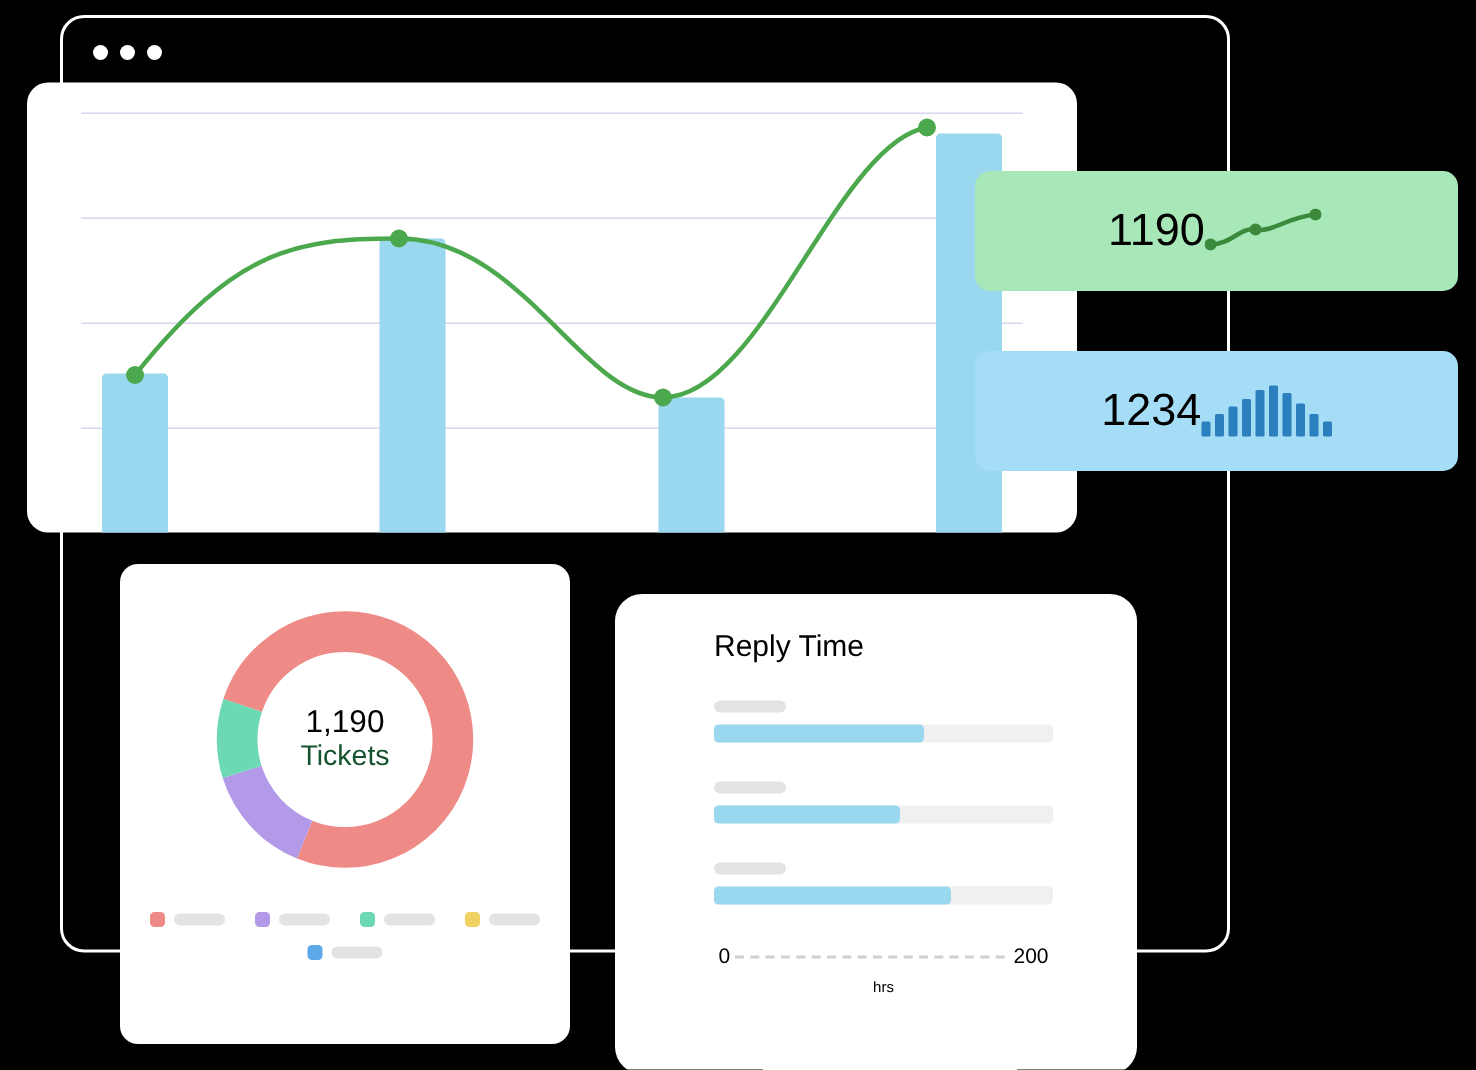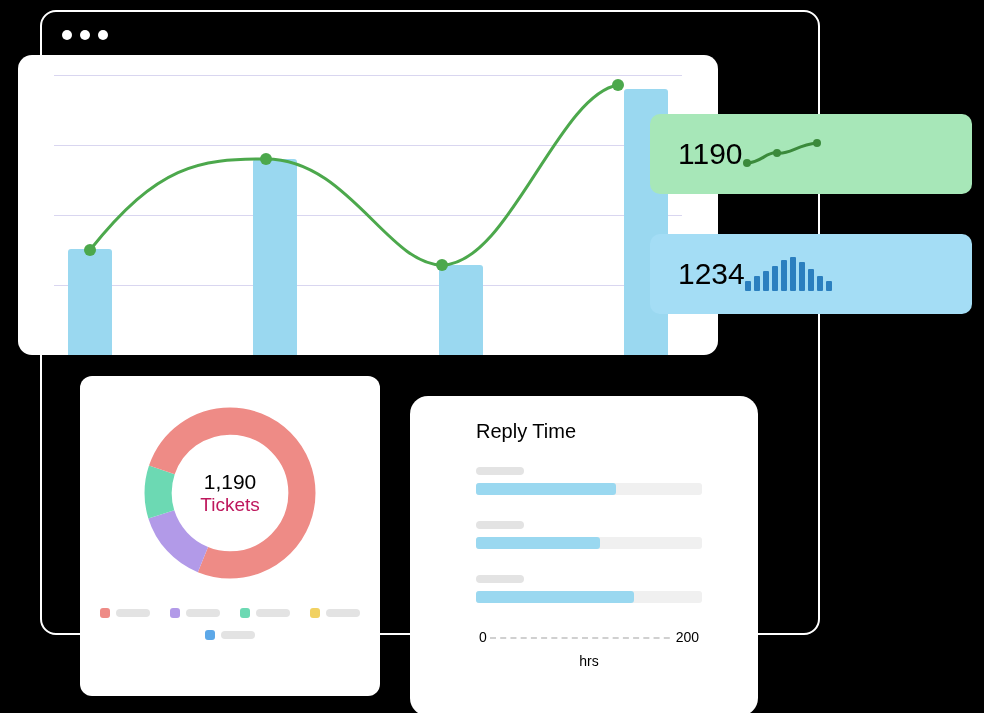--- a/index.html
+++ b/index.html
@@ -36,21 +36,21 @@
 
 .line-svg { position: absolute; left: 0; top: 0; width: 100%; height: 100%; pointer-events: none; }
 
 .metric-card {
   position: absolute;
   width: 322px;
   height: 80px;
   border-radius: 10px;
   display: flex;
   align-items: center;
-  justify-content: flex-start;
+  justify-content: center;
   padding: 0 28px;
 }
 .metric-green { top: 114px; left: 650px; background: #A7E7B8; }
 .metric-blue { top: 214px; left: 650px; background: #A4DDF5; margin-top: 20px; }
 .metric-value { font-size: 30px; font-weight: 400; color: #000; }
 
 .mini-line-svg { width: 80px; height: 30px; }
 .mini-bars { display: flex; align-items: flex-end; gap: 3px; height: 34px; }
 .mini-bars span { width: 6px; background: #2B7FBF; border-radius: 1px; display: inline-block; }
 
@@ -64,21 +64,21 @@
   border-radius: 12px;
   padding: 18px;
   display: flex;
   flex-direction: column;
   align-items: center;
 }
 .donut-wrap { position: relative; width: 190px; height: 190px; margin-top: 4px; }
 .donut-svg { width: 190px; height: 190px; transform: rotate(-90deg); }
 .donut-center { position: absolute; top: 50%; left: 50%; transform: translate(-50%, -50%); text-align: center; }
 .donut-num { font-size: 21px; color: #000; }
-.donut-label { font-size: 19px; color: #be185d; }
+.donut-label { font-size: 19px; color: #14532d; }
 
 .legend { display: flex; flex-wrap: wrap; justify-content: center; gap: 12px 20px; margin-top: 20px; width: 260px; }
 .legend-item { display: flex; align-items: center; gap: 6px; }
 .legend-dot { width: 10px; height: 10px; border-radius: 3px; display: inline-block; }
 .legend-bar { width: 34px; height: 8px; background: #e3e3e3; border-radius: 4px; display: inline-block; }
 
 .reply-card {
   position: absolute;
   top: 396px;
   left: 410px;
@@ -90,21 +90,21 @@
 }
 .reply-title { font-size: 20px; font-weight: 500; color: #000; margin-bottom: 24px; margin-left: 36px; }
 .reply-row { margin-bottom: 26px; margin-left: 36px; }
 .reply-label-ph { width: 48px; height: 8px; background: #e3e3e3; border-radius: 4px; margin-bottom: 8px; }
 .reply-bar-track { width: 226px; height: 12px; background: #f0f0f0; border-radius: 3px; position: relative; }
 .reply-bar-fill { height: 100%; background: #9AD8F0; border-radius: 3px; }
 
 .reply-axis { display: flex; justify-content: space-between; width: 226px; font-size: 14px; color: #000; margin-top: 2px; margin-left: 36px; position: relative; }
 .reply-axis-line { position: absolute; top: 8px; left: 14px; right: 22px; border-top: 2px dashed #d0d0d0; z-index: 0; }
 .reply-axis span { background: #fff; position: relative; z-index: 1; padding: 0 3px; }
-.reply-unit { text-align: center; font-size: 14px; color: #000; margin-top: 8px; width: 226px; margin-left: 36px; }
+.reply-unit { text-align: center; font-size: 10px; color: #000; margin-top: 8px; width: 226px; margin-left: 36px; }
 </style>
 </head>
 <body>
 
 <div class="browser-frame">
   <div class="browser-dots">
     <span></span>
     <span></span>
     <span></span>
   </div>

